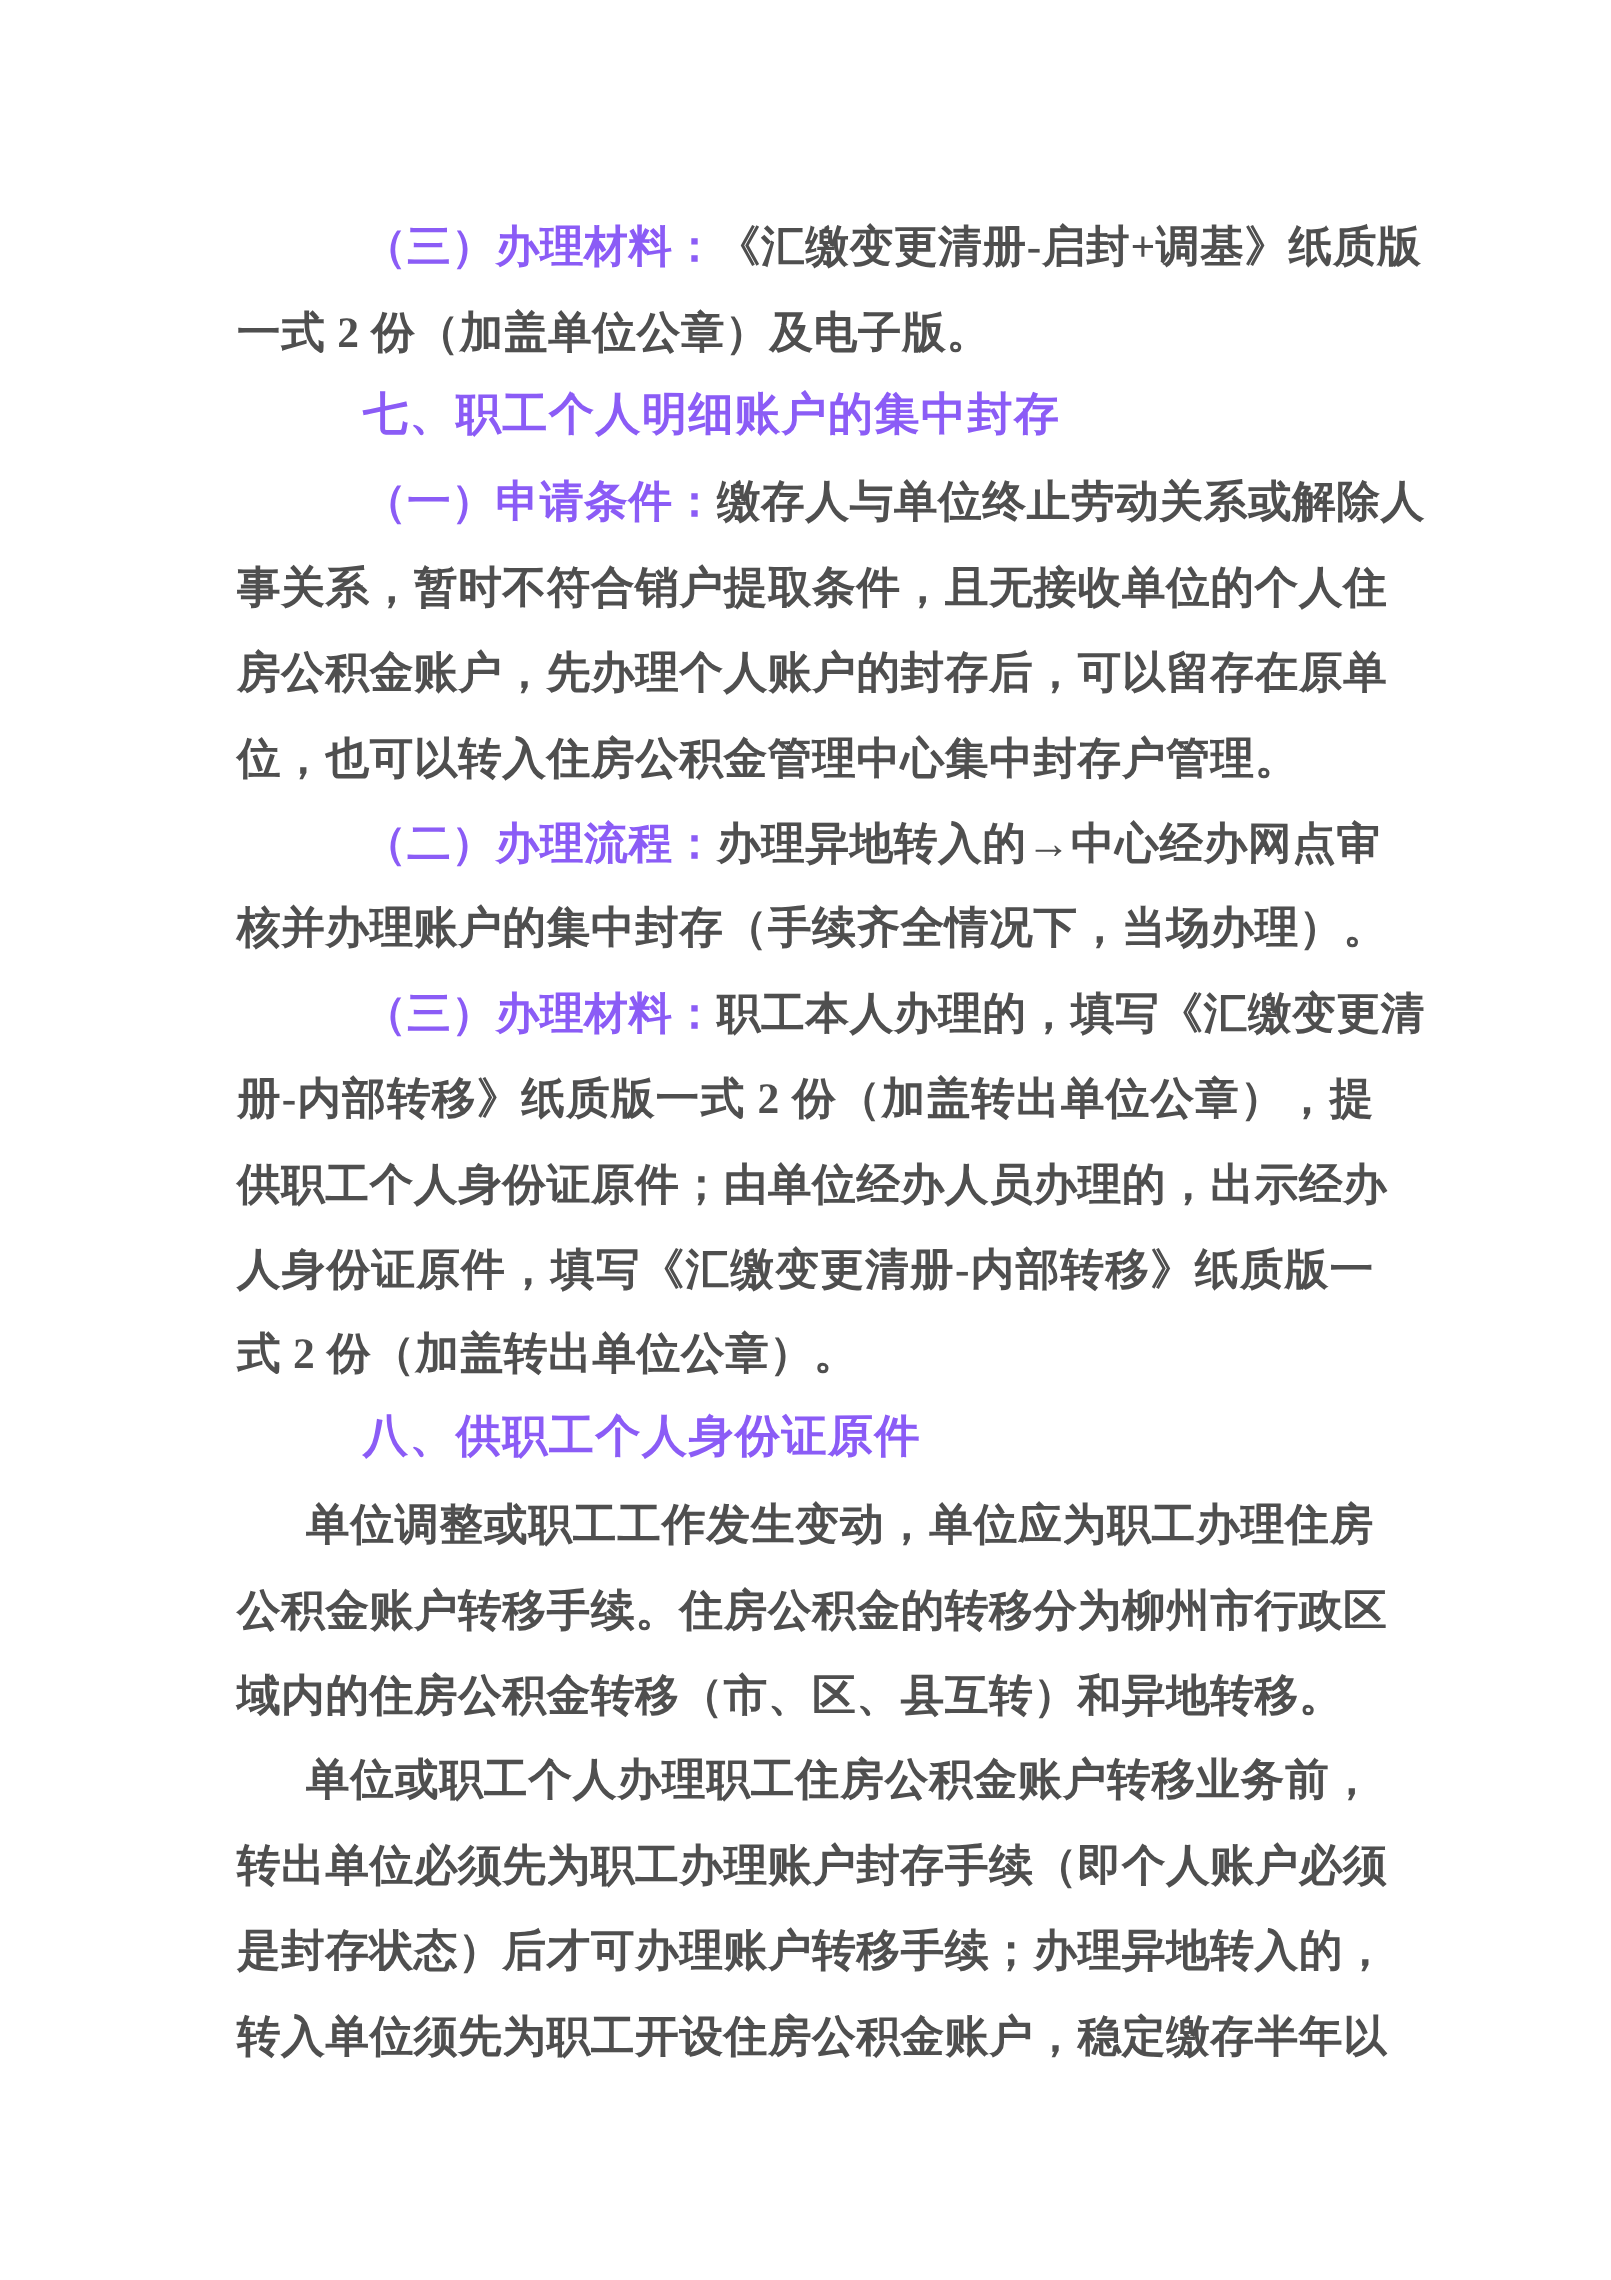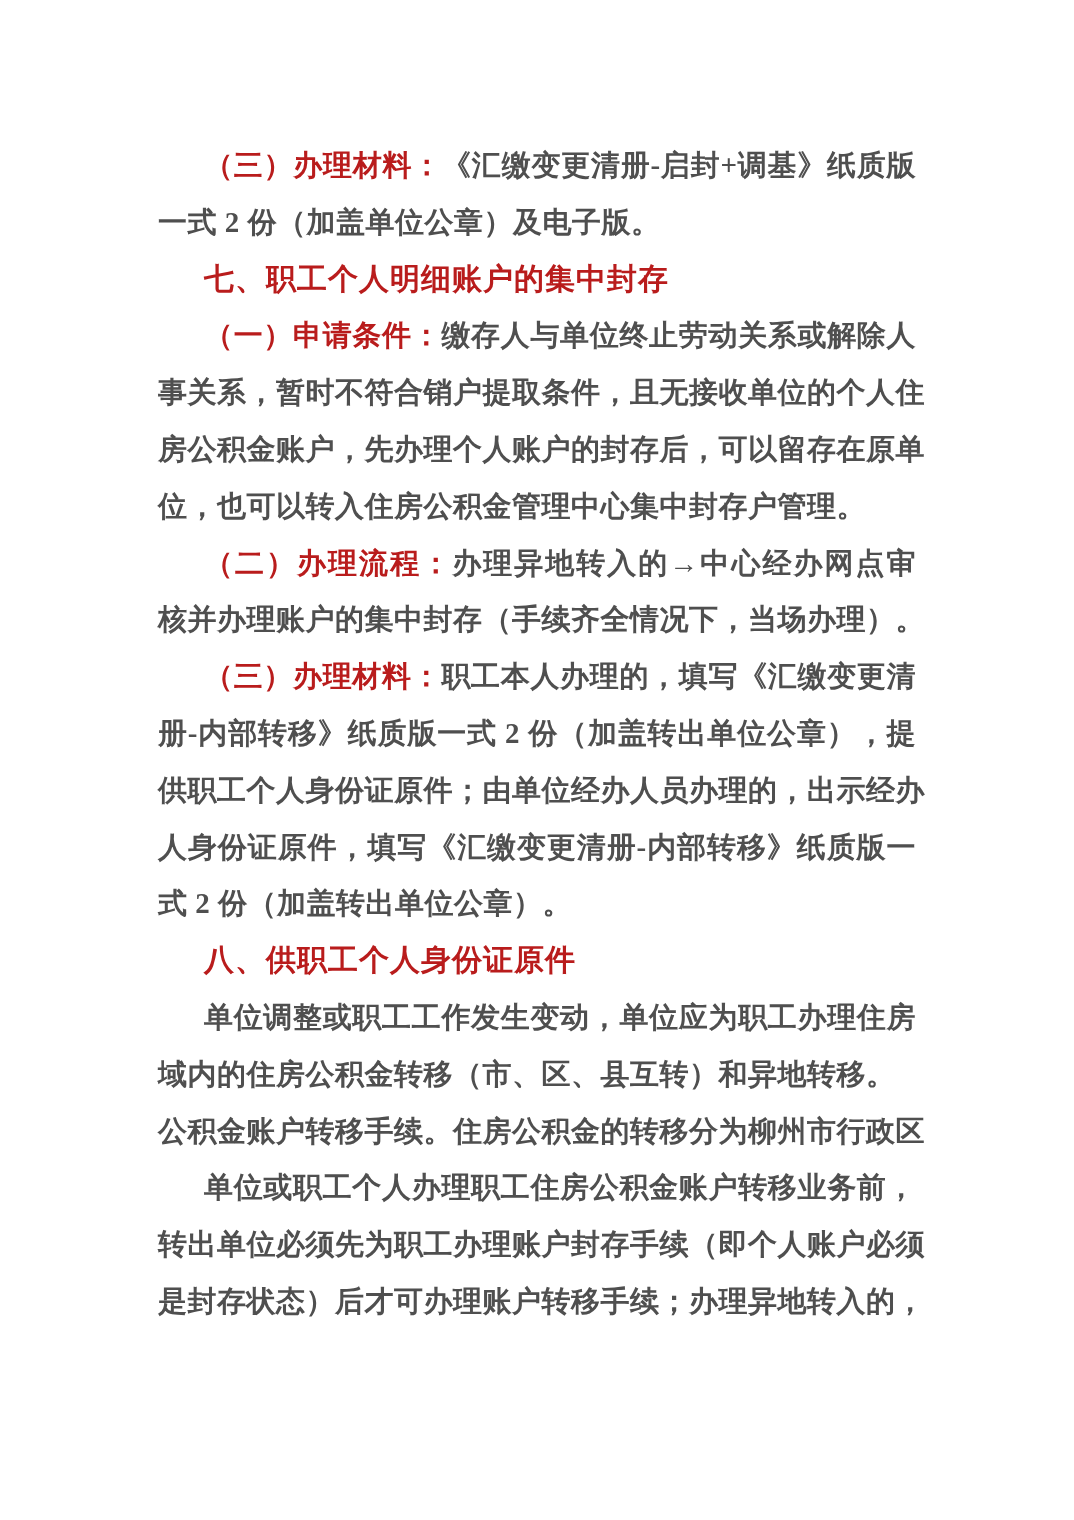--- a/index.html
+++ b/index.html
@@ -36,30 +36,31 @@
   }
   .line.justify {
     text-align: justify;
     text-align-last: justify;
     text-justify: inter-character;
   }
   .line.first {
     text-indent: 46px;
   }
   .block.heading .line {
-    font-family: Liberation Sans, sans-serif;
+    font-family: Liberation Mono, monospace;
     font-weight: 700;
     font-size: 30px;
     color: #212121;
     letter-spacing: 1px;
   }
   .seg { font-weight: 700; }
   .seg.bold {
     font-weight: 700;
-    color: #b91c1c;
+    color: #8b5cf6;
+    margin-left: 38px;
   }
 </style>
 </head>
 <body>
 
 <div class="page">
   <div class="content">
       <div class="block para">
         <div class="line first justify"><span class="seg bold">（三）办理材料：</span><span class="seg">《汇缴变更清册-启封+调基》纸质版</span></div>
         <div class="line"><span class="seg">一式 2 份（加盖单位公章）及电子版。</span></div>
@@ -82,22 +83,23 @@
         <div class="line justify"><span class="seg">册-内部转移》纸质版一式 2 份（加盖转出单位公章），提</span></div>
         <div class="line justify"><span class="seg">供职工个人身份证原件；由单位经办人员办理的，出示经办</span></div>
         <div class="line justify"><span class="seg">人身份证原件，填写《汇缴变更清册-内部转移》纸质版一</span></div>
         <div class="line"><span class="seg">式 2 份（加盖转出单位公章）。</span></div>
       </div>
       <div class="block heading">
         <div class="line first"><span class="seg bold">八、供职工个人身份证原件</span></div>
       </div>
       <div class="block para">
         <div class="line first justify"><span class="seg">单位调整或职工工作发生变动，单位应为职工办理住房</span></div>
+        <div class="line justify"><span class="seg">公积金账户转移手续。住房公积金的转移分为柳州市行政区</span></div>
         <div class="line"><span class="seg">域内的住房公积金转移（市、区、县互转）和异地转移。</span></div>
-        <div class="line justify"><span class="seg">公积金账户转移手续。住房公积金的转移分为柳州市行政区</span></div>
       </div>
       <div class="block para">
         <div class="line first justify"><span class="seg">单位或职工个人办理职工住房公积金账户转移业务前，</span></div>
         <div class="line justify"><span class="seg">转出单位必须先为职工办理账户封存手续（即个人账户必须</span></div>
         <div class="line justify"><span class="seg">是封存状态）后才可办理账户转移手续；办理异地转入的，</span></div>
+        <div class="line justify"><span class="seg">转入单位须先为职工开设住房公积金账户，稳定缴存半年以</span></div>
       </div>
     </div>
 </div>
 
 </body></html>

